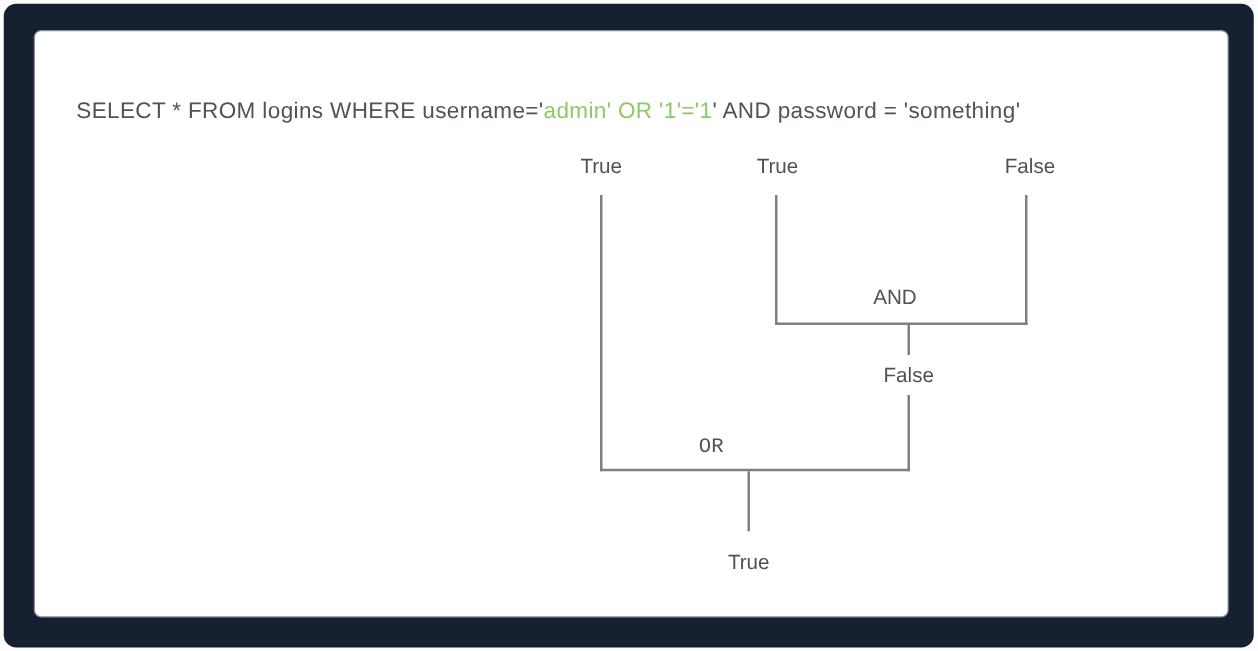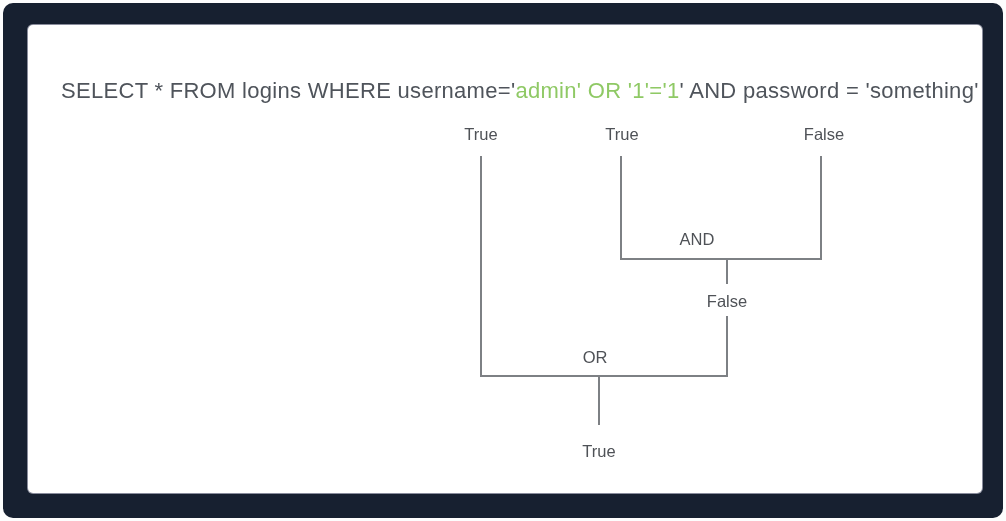--- a/index.html
+++ b/index.html
@@ -33,21 +33,21 @@
     width: 954px;
     height: 468px;
     background: #ffffff;
     border-radius: 5px;
     box-shadow: 0 0 0 1px rgba(214,214,228,0.6);
   }
   .query {
     position: absolute;
     left: 33px;
     top: 53px;
-    font-size: 22px;
+    font-size: 18px;
     letter-spacing: 0.3px;
     color: #4f545b;
     white-space: nowrap;
   }
   .query .injected {
     color: #8fc965;
   }
   .diagram {
     position: absolute;
     left: 0;
@@ -92,28 +92,28 @@
       <div class="diagram">
 
         <span class="tree-label" style="left:453px; top:109px;">True</span>
         <span class="tree-label" style="left:594px; top:109px;">True</span>
         <span class="tree-label" style="left:796px; top:109px;">False</span>
 
         <div class="line line-v" style="left: 452px; top: 131px; height: 221px; background: rgb(125, 128, 132);"></div>
         <div class="line line-v" style="left: 592px; top: 131px; height: 104px; background: rgb(125, 128, 132);"></div>
         <div class="line line-v" style="left: 792px; top: 131px; height: 104px; background: rgb(125, 128, 132);"></div>
 
-        <span class="tree-label" style="left:669px; top:214px;">AND</span>
+        <span class="tree-label" style="left:688px; top:214px;">AND</span>
         <div class="line line-h" style="left: 592px; top: 233px; width: 202px; background: rgb(125, 128, 132);"></div>
         <div class="line line-v" style="left: 698px; top: 235px; height: 24px; background: rgb(125, 128, 132);"></div>
         <span class="tree-label" style="left:699px; top:276px;">False</span>
 
         <div class="line line-v" style="left: 698px; top: 291px; height: 61px; background: rgb(125, 128, 132);"></div>
 
-        <span class="tree-label" style="left:567px; top:332px;">OR</span>
+        <span class="tree-label" style="left:541px; top:332px;font-family:Liberation Mono, monospace;">OR</span>
         <div class="line line-h" style="left: 452px; top: 350px; width: 248px; background: rgb(125, 128, 132);"></div>
         <div class="line line-v" style="left: 570px; top: 352px; height: 48px; background: rgb(125, 128, 132);"></div>
         <span class="tree-label" style="left:571px; top:426px;">True</span>
 
       </div>
     </div>
 
   </div>
 </div>
 

